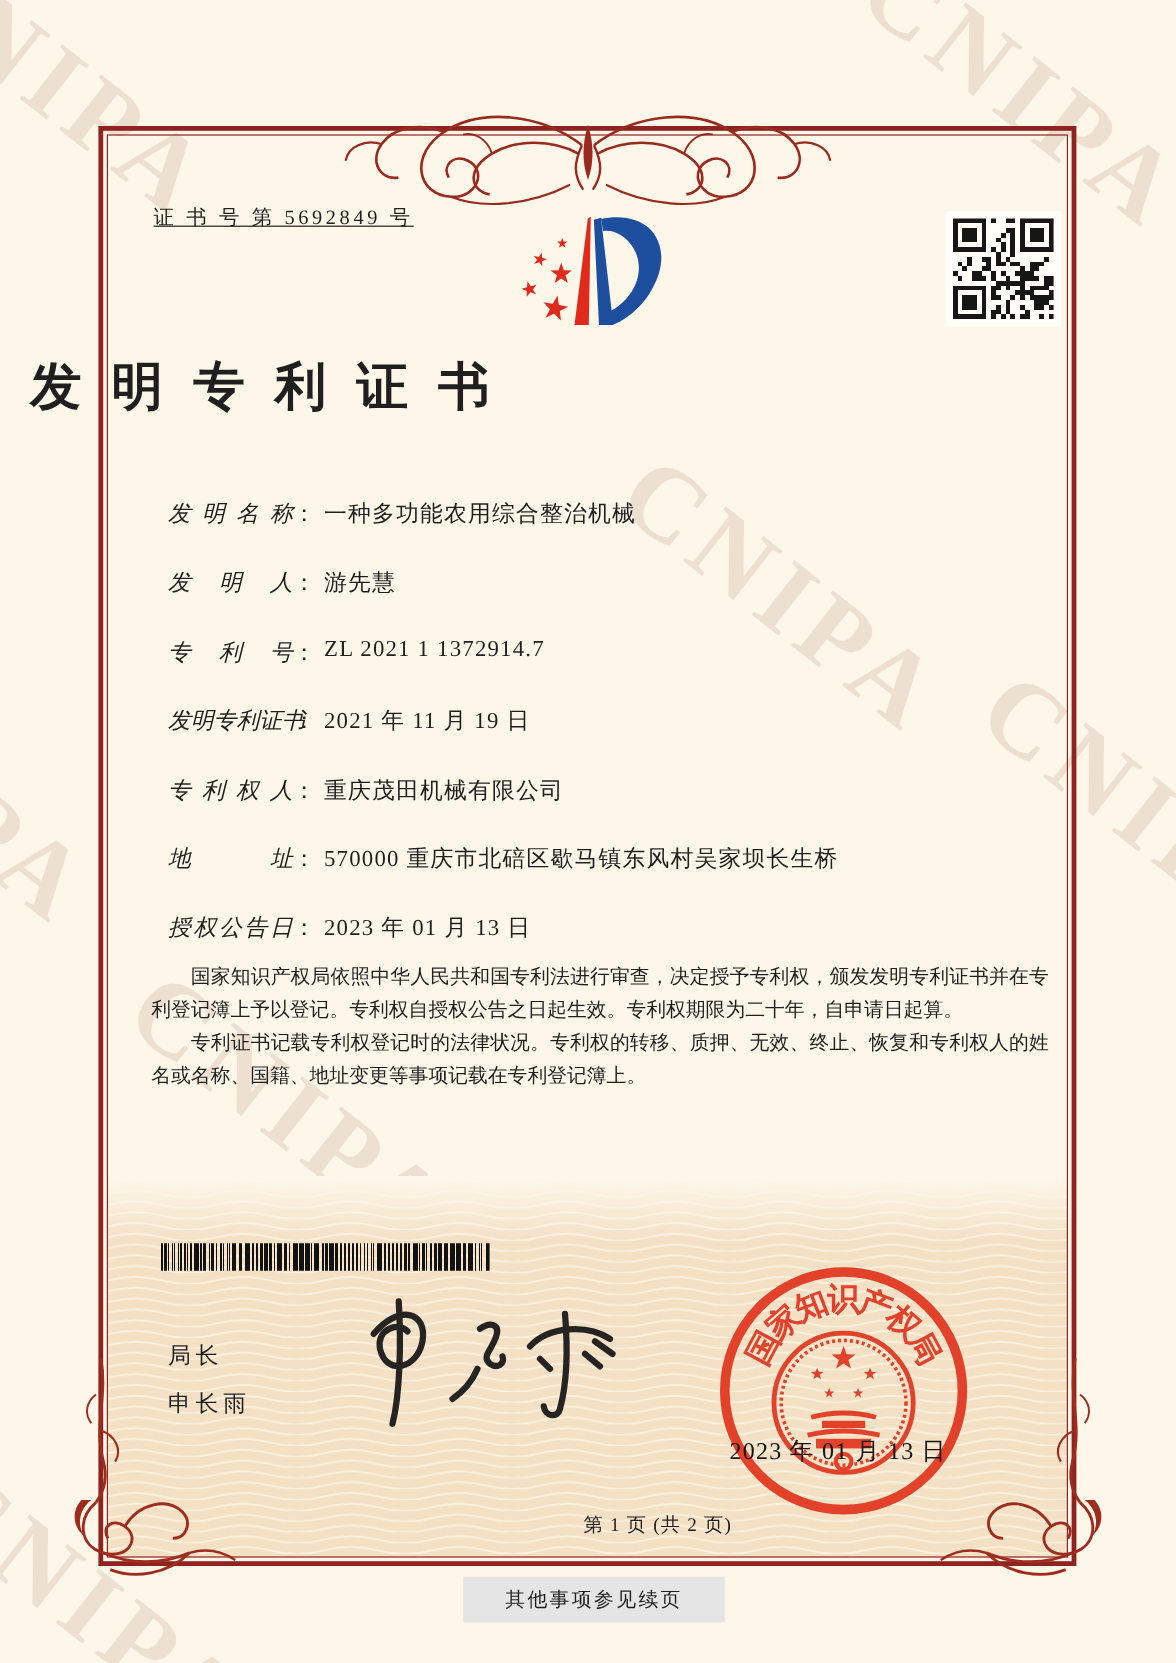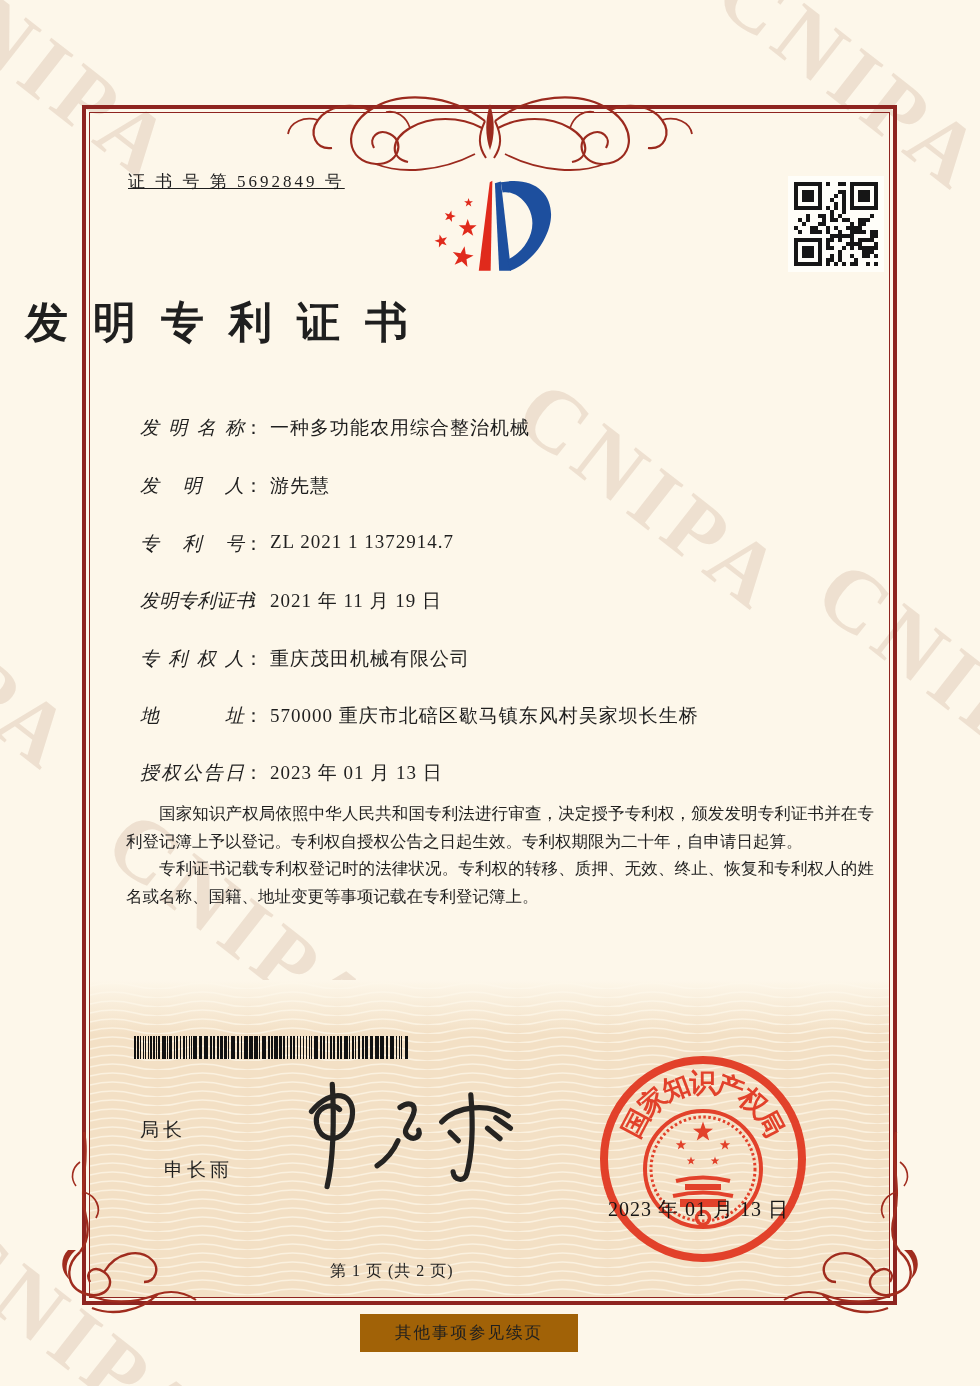--- a/index.html
+++ b/index.html
@@ -28,26 +28,26 @@
   .flabel{display:inline-block;width:104px;text-align:justify;text-align-last:justify;vertical-align:top;font-style:italic;}
   .fcolon{display:inline-block;vertical-align:top;}
   .fvalue{display:inline-block;margin-left:7px;letter-spacing:1px;vertical-align:top;}
   .grant-no{position:absolute;left:370px;top:0;white-space:nowrap;}
   
   .paras{left:126px;top:800px;width:748px;font-size:16.5px;line-height:27.5px;text-align:justify;}
   .paras p{margin:0;text-indent:2em;}
   
   .barcode{left:134px;top:1036px;}
   .sig-title{left:140px;top:1117px;font-size:19px;letter-spacing:4px;}
-  .sig-name{left:140px;top:1157px;font-size:19px;letter-spacing:4px;margin-left:24px;}
+  .sig-name{left:140px;top:1157px;font-size:19px;letter-spacing:4px;}
   .signature{left:275px;top:1078px;}
   .seal{left:596px;top:1052px;opacity:.93;}
   .seal-date{left:608px;top:1196px;font-size:20px;letter-spacing:1px;color:#151515;}
-  .page-info{left:330px;top:1261px;width:280px;text-align:left;font-size:16px;letter-spacing:1px;}
-  .cont-box{left:360px;top:1314px;width:218px;height:38px;background:#a16207;
+  .page-info{left:330px;top:1261px;width:280px;text-align:right;font-size:16px;letter-spacing:1px;}
+  .cont-box{left:386px;top:1314px;width:218px;height:38px;background:#e5e5e5;
       display:flex;align-items:center;justify-content:center;font-size:16.5px;letter-spacing:2px;}
   svg{display:block;}
 </style>
 </head>
 <body>
 
 <div class="wm" style="left:-50px;top:-70px">CNIPA</div>
 <div class="wm" style="left:760px;top:-60px">CNIPA</div>
 <div class="wm" style="left:560px;top:360px">CNIPA</div>
 <div class="wm" style="left:-150px;top:520px">CNIPA</div>

